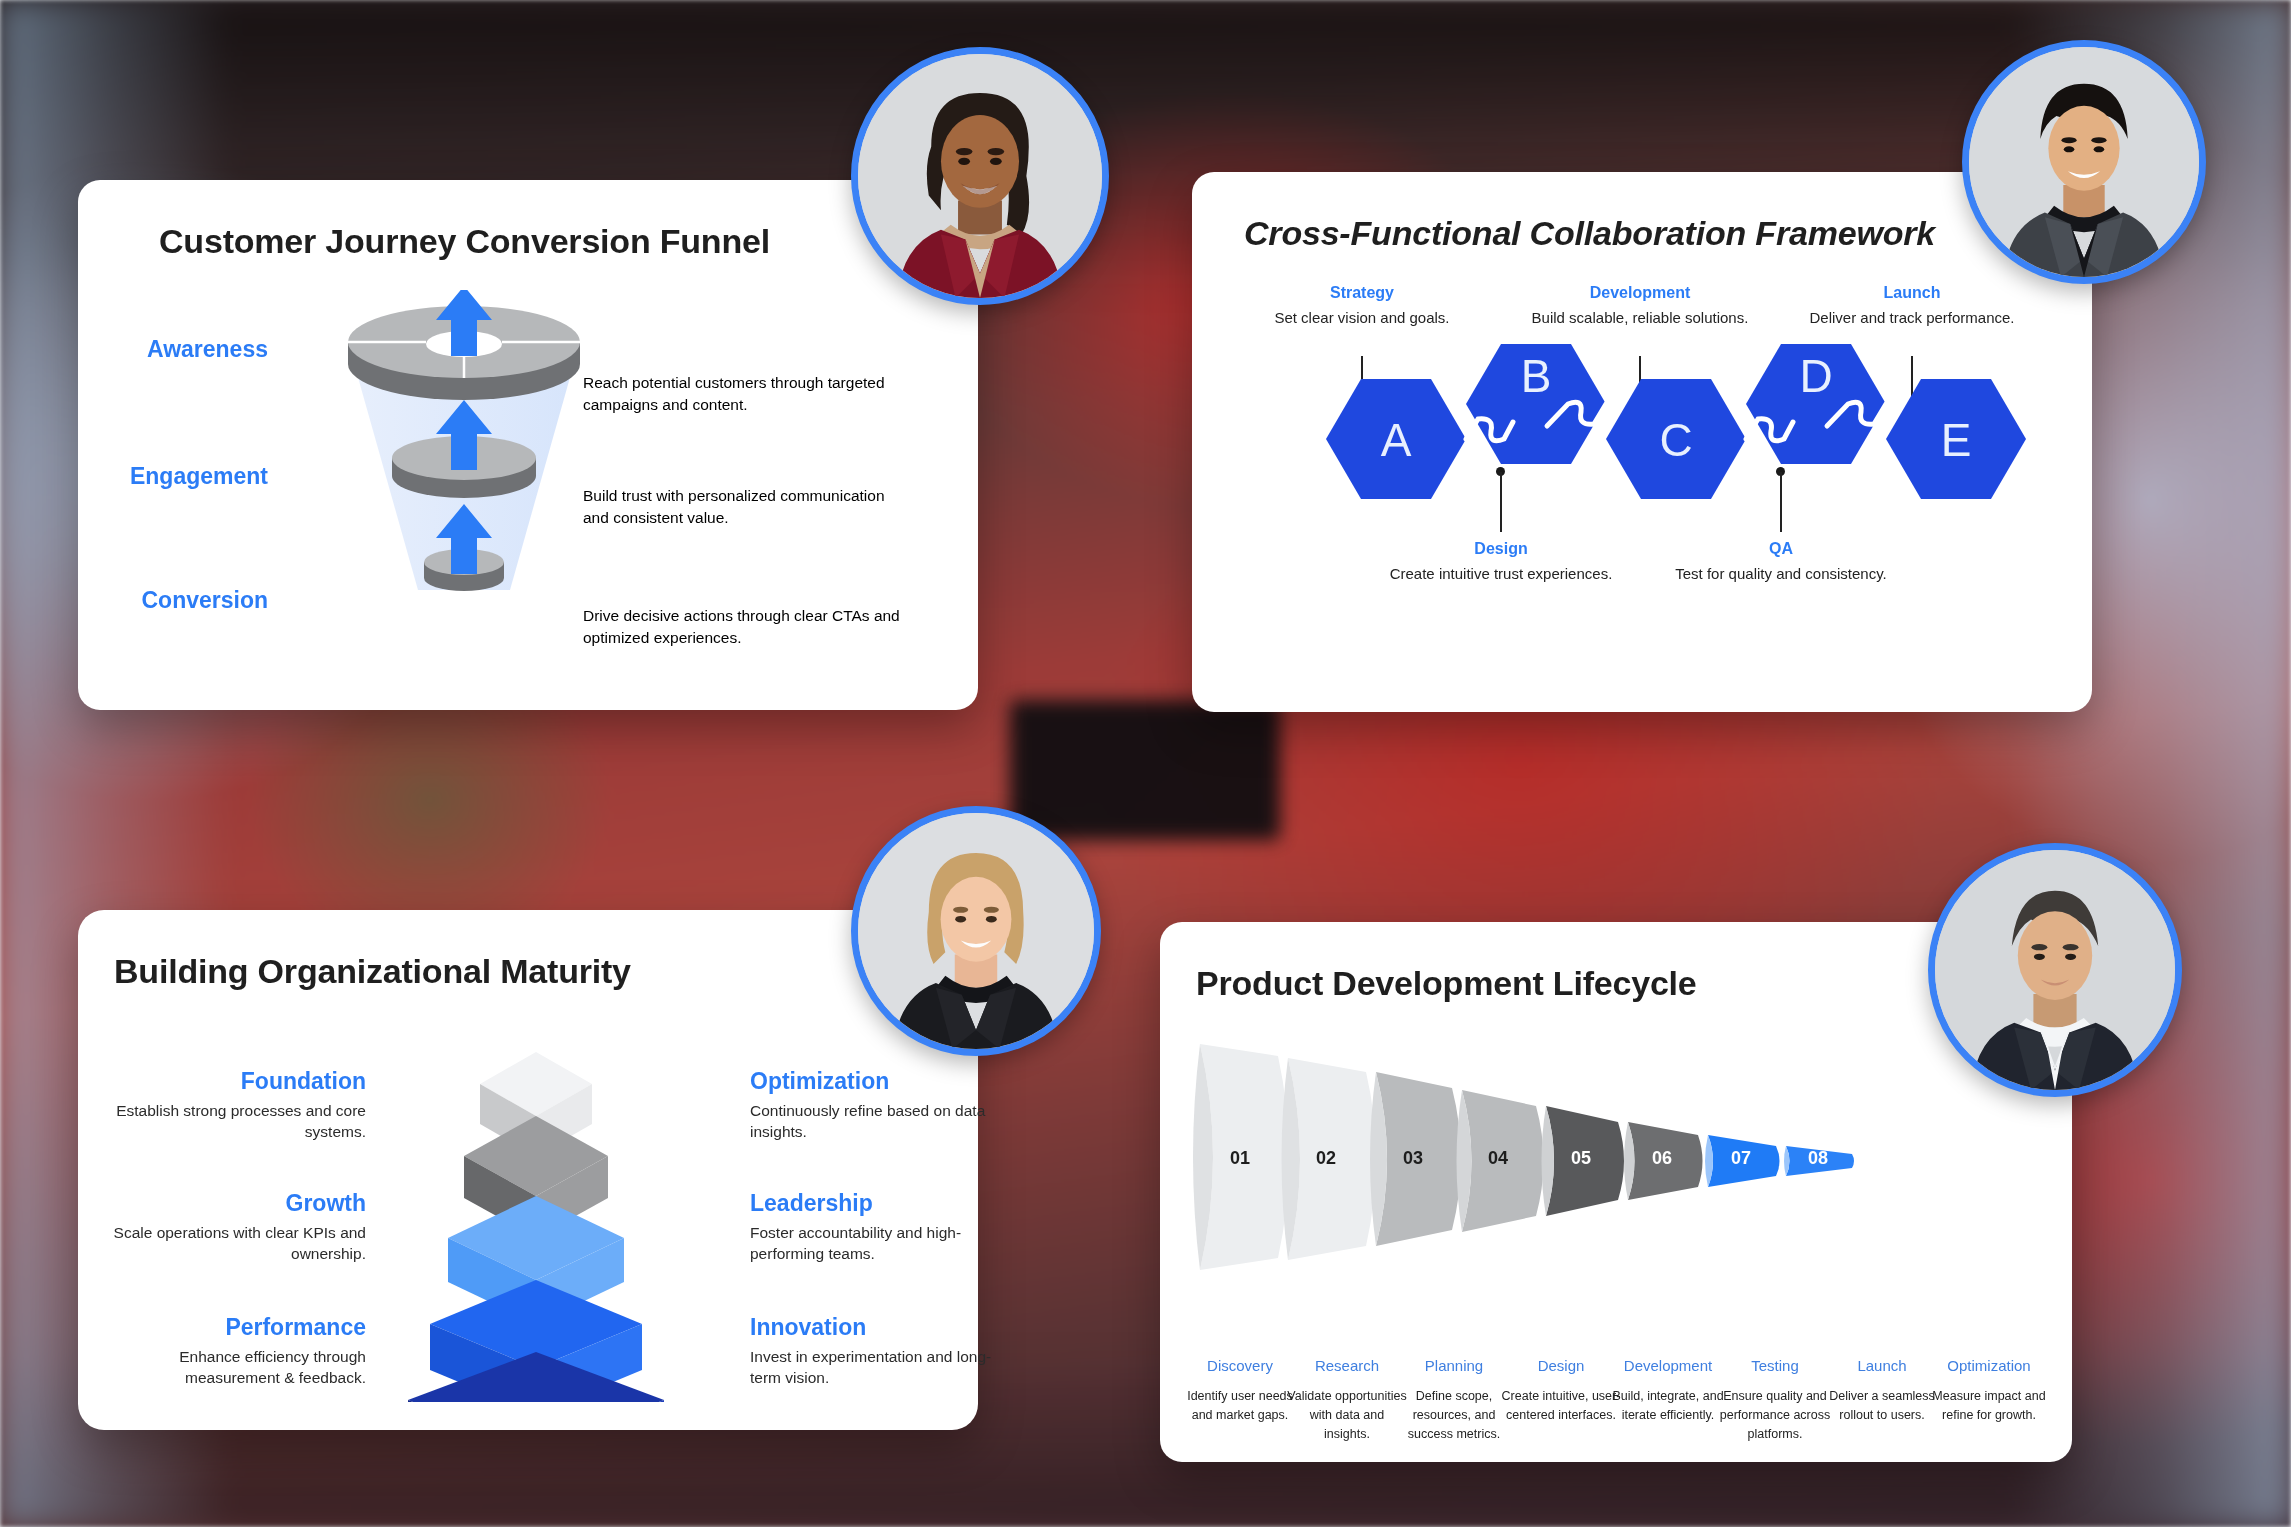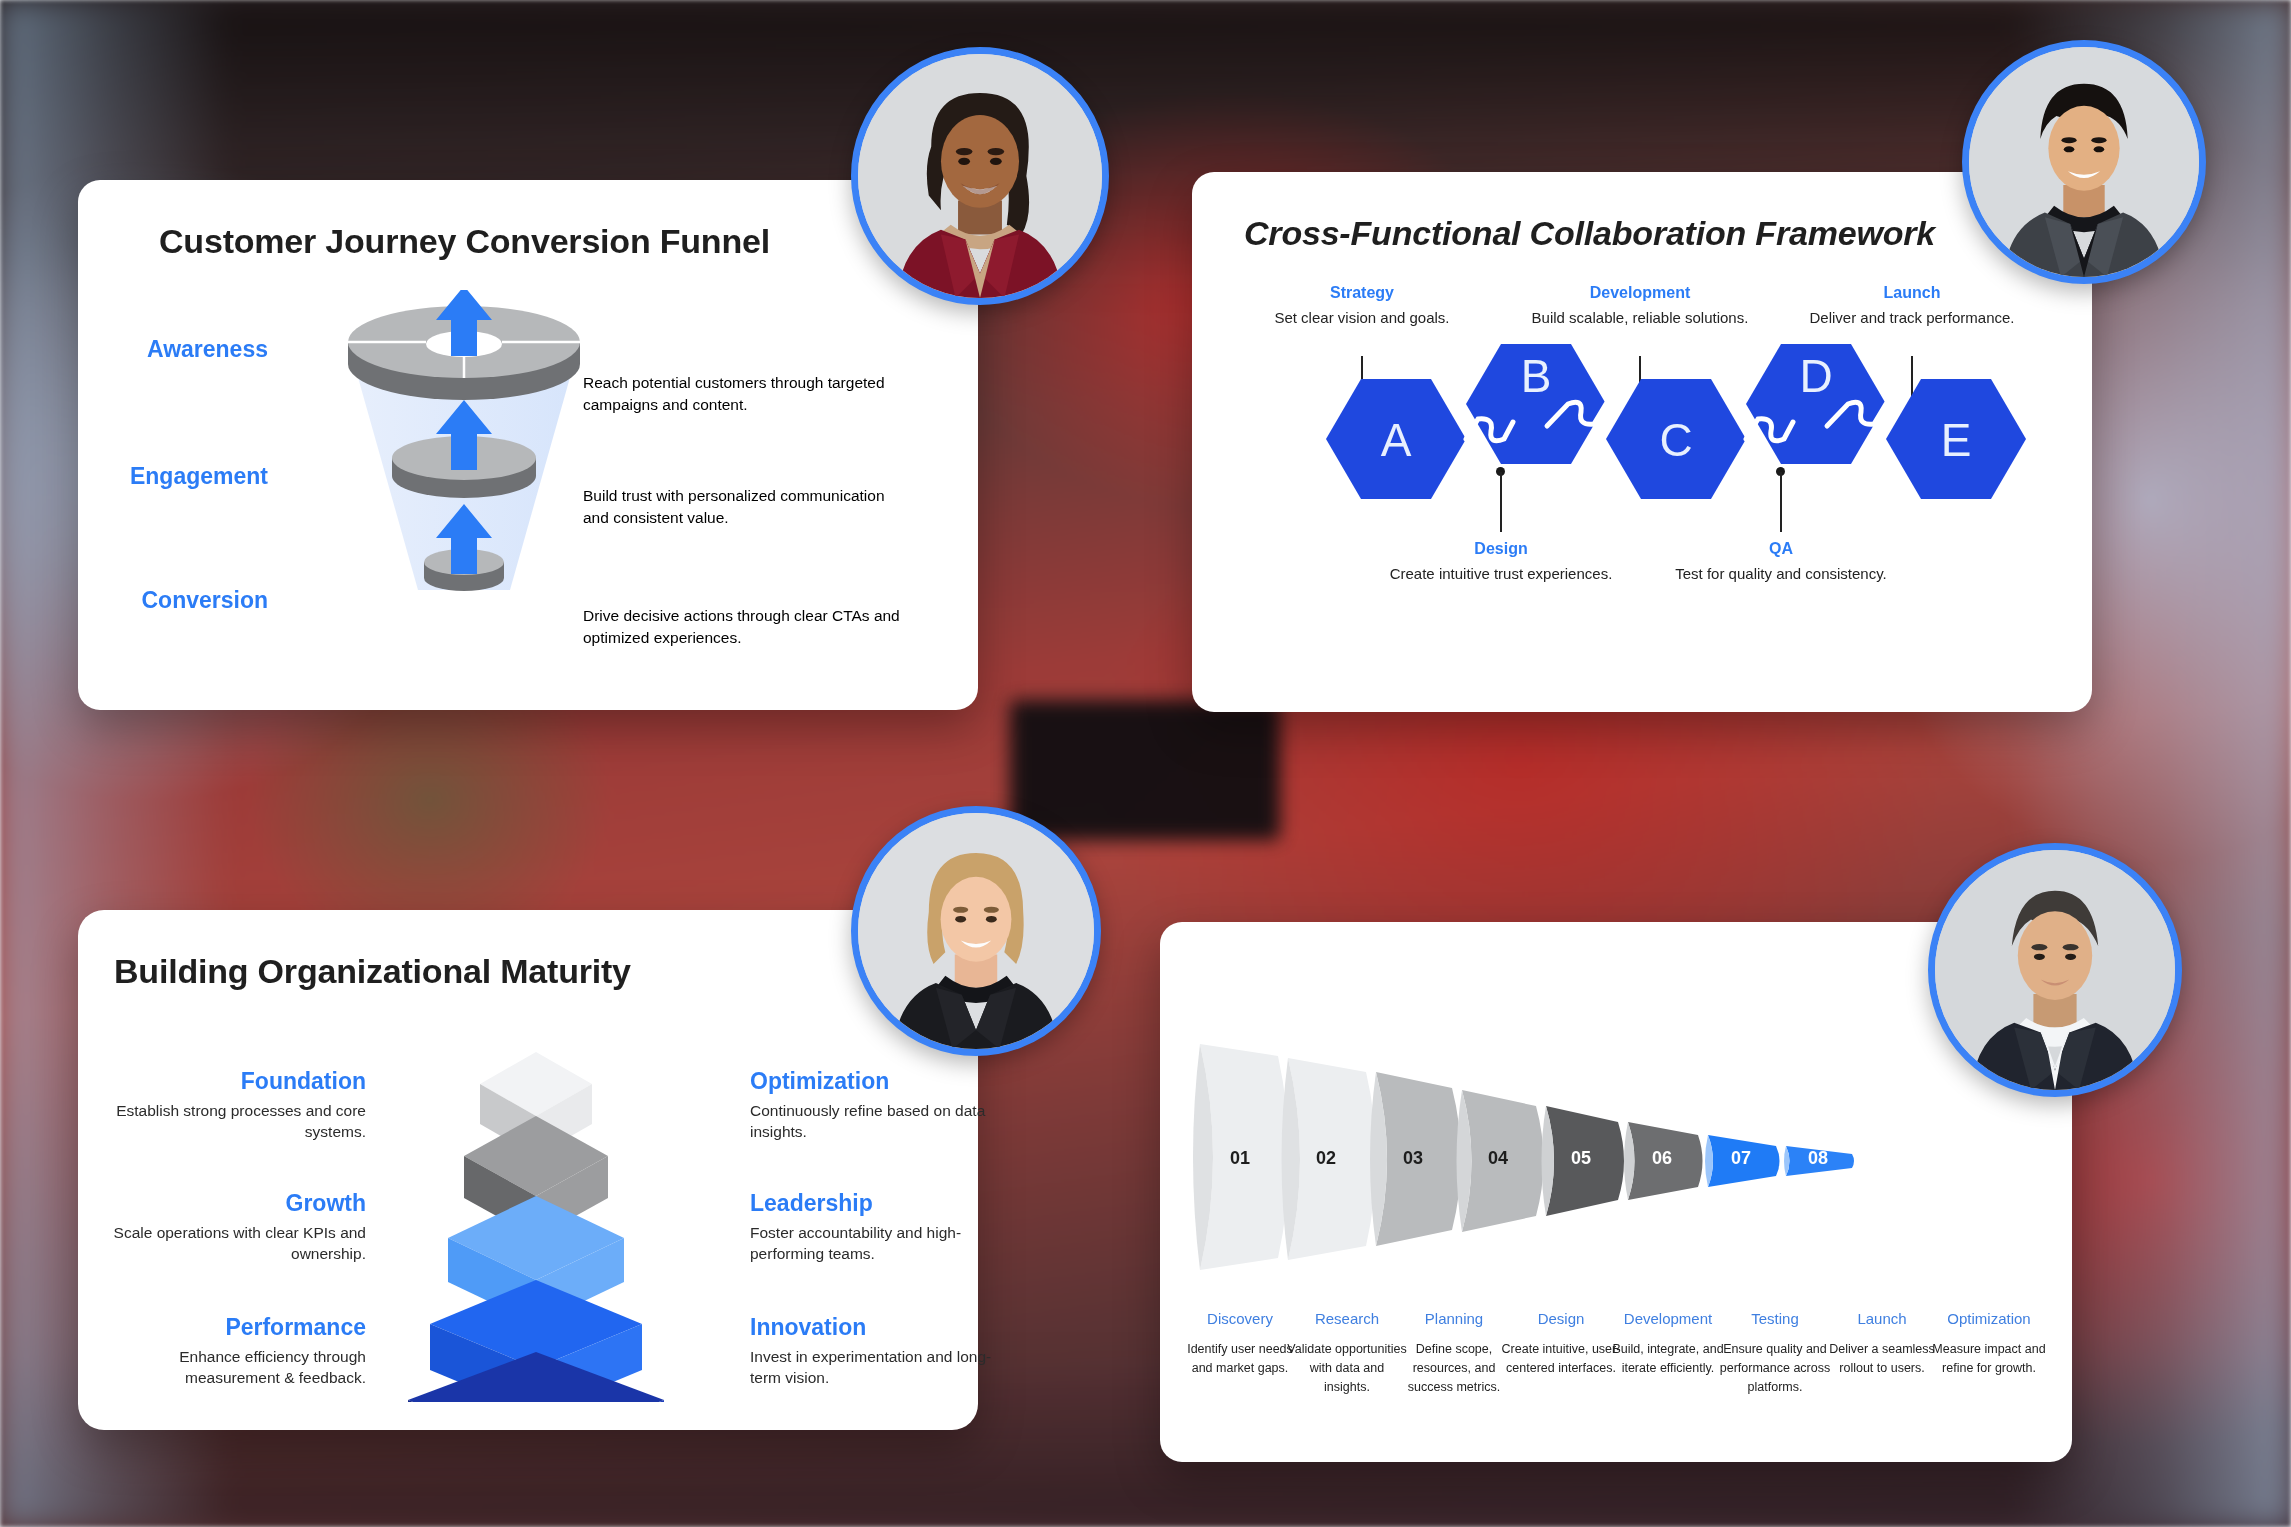--- a/index.html
+++ b/index.html
@@ -86,21 +86,21 @@
   .p-item { position:absolute; width:260px; }
   .p-item .t { font-size:23px; display:block; margin-bottom:5px; }
   .p-item .d { font-size:15.5px; line-height:1.36; color:#2b2b2b; }
   .p-left { text-align:right; }
   .p-right { text-align:left; }
 
   
   #card4 { left:1160px; top:922px; width:912px; height:540px; }
   #card4 .card-title { left:36px; top:42px; }
   .lc-col { position:absolute; width:120px; text-align:center; }
-  .lc-col .t { font-size:15px; color:#3f7fe0; display:block; margin-bottom:12px; font-weight:400; }
+  .lc-col .t { font-size:15px; color:#3f7fe0; display:block; margin-bottom:12px; font-weight:400;margin-top:47px; }
   .lc-col .d { font-size:12.5px; line-height:1.34; color:#232323; }
 </style>
 </head>
 <body>
 
 <div id="bg"></div>
 <div id="bgdark"></div>
 
 <div class="card" id="card1">
   <div class="card-title">Customer Journey Conversion Funnel</div>
@@ -267,20 +267,21 @@
     <span class="t lbl-blue">Leadership</span>
     <span class="d">Foster accountability and high-performing teams.</span>
   </div>
   <div class="p-item p-right" style="left:672px;top:404px">
     <span class="t lbl-blue">Innovation</span>
     <span class="d">Invest in experimentation and long-term vision.</span>
   </div>
 </div>
 
 <div class="card" id="card4">
+  <div class="card-title">Product Development Lifecycle</div>
 
   <svg width="860" height="250" viewBox="0 0 860 250" style="position:absolute;left:32px;top:110px">
 
     <path d="M8,12 q26,113 0,226 l78,-12 q22,-101 0,-202 Z" fill="#eceef0"></path>
     <path d="M8,12 q26,113 0,226 q-14,-113 0,-226 Z" fill="#dfe1e3"></path>
 
     <path d="M96,26 q24,101 0,202 l78,-14 q20,-88 0,-174 Z" fill="#eceef0"></path>
     <path d="M96,26 q24,101 0,202 q-13,-101 0,-202 Z" fill="#dfe1e3"></path>
 
     <path d="M184,40 q22,88 0,174 l76,-16 q18,-71 0,-142 Z" fill="#b9bbbd"></path>

